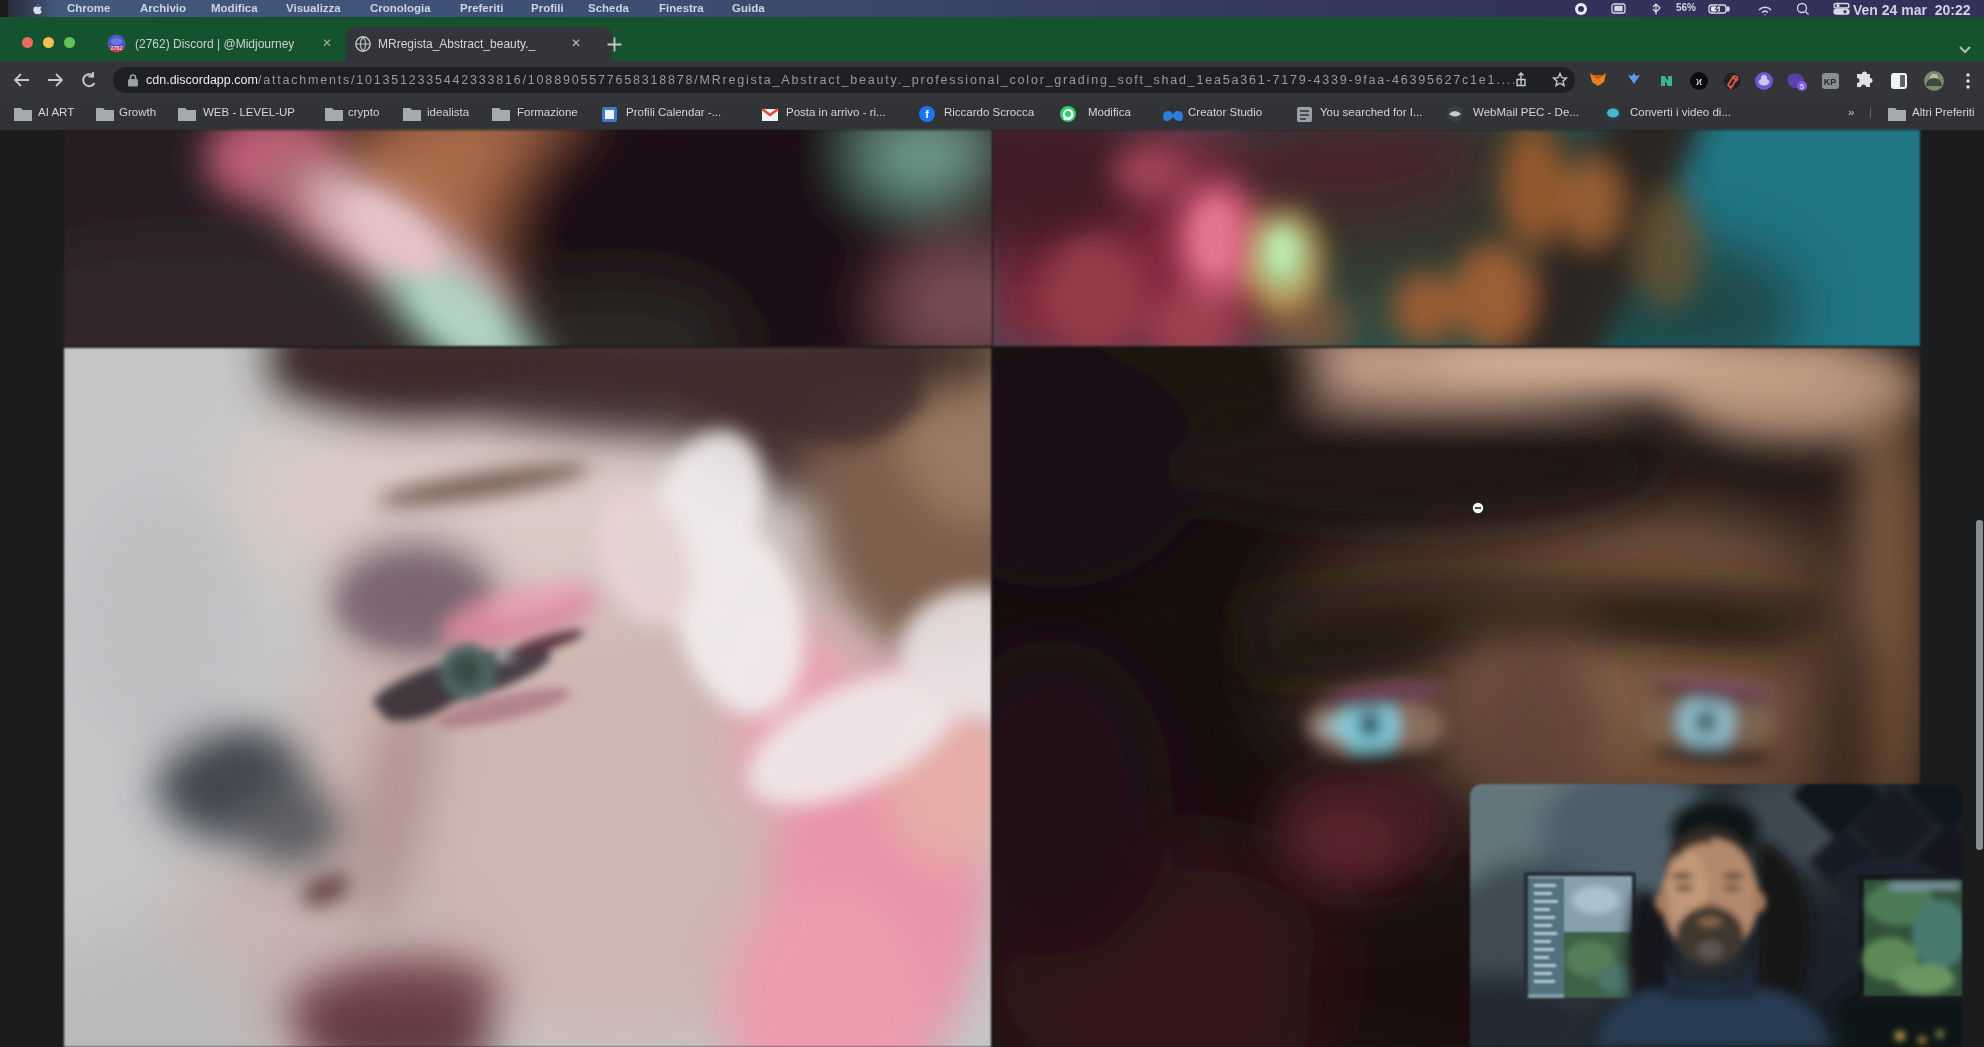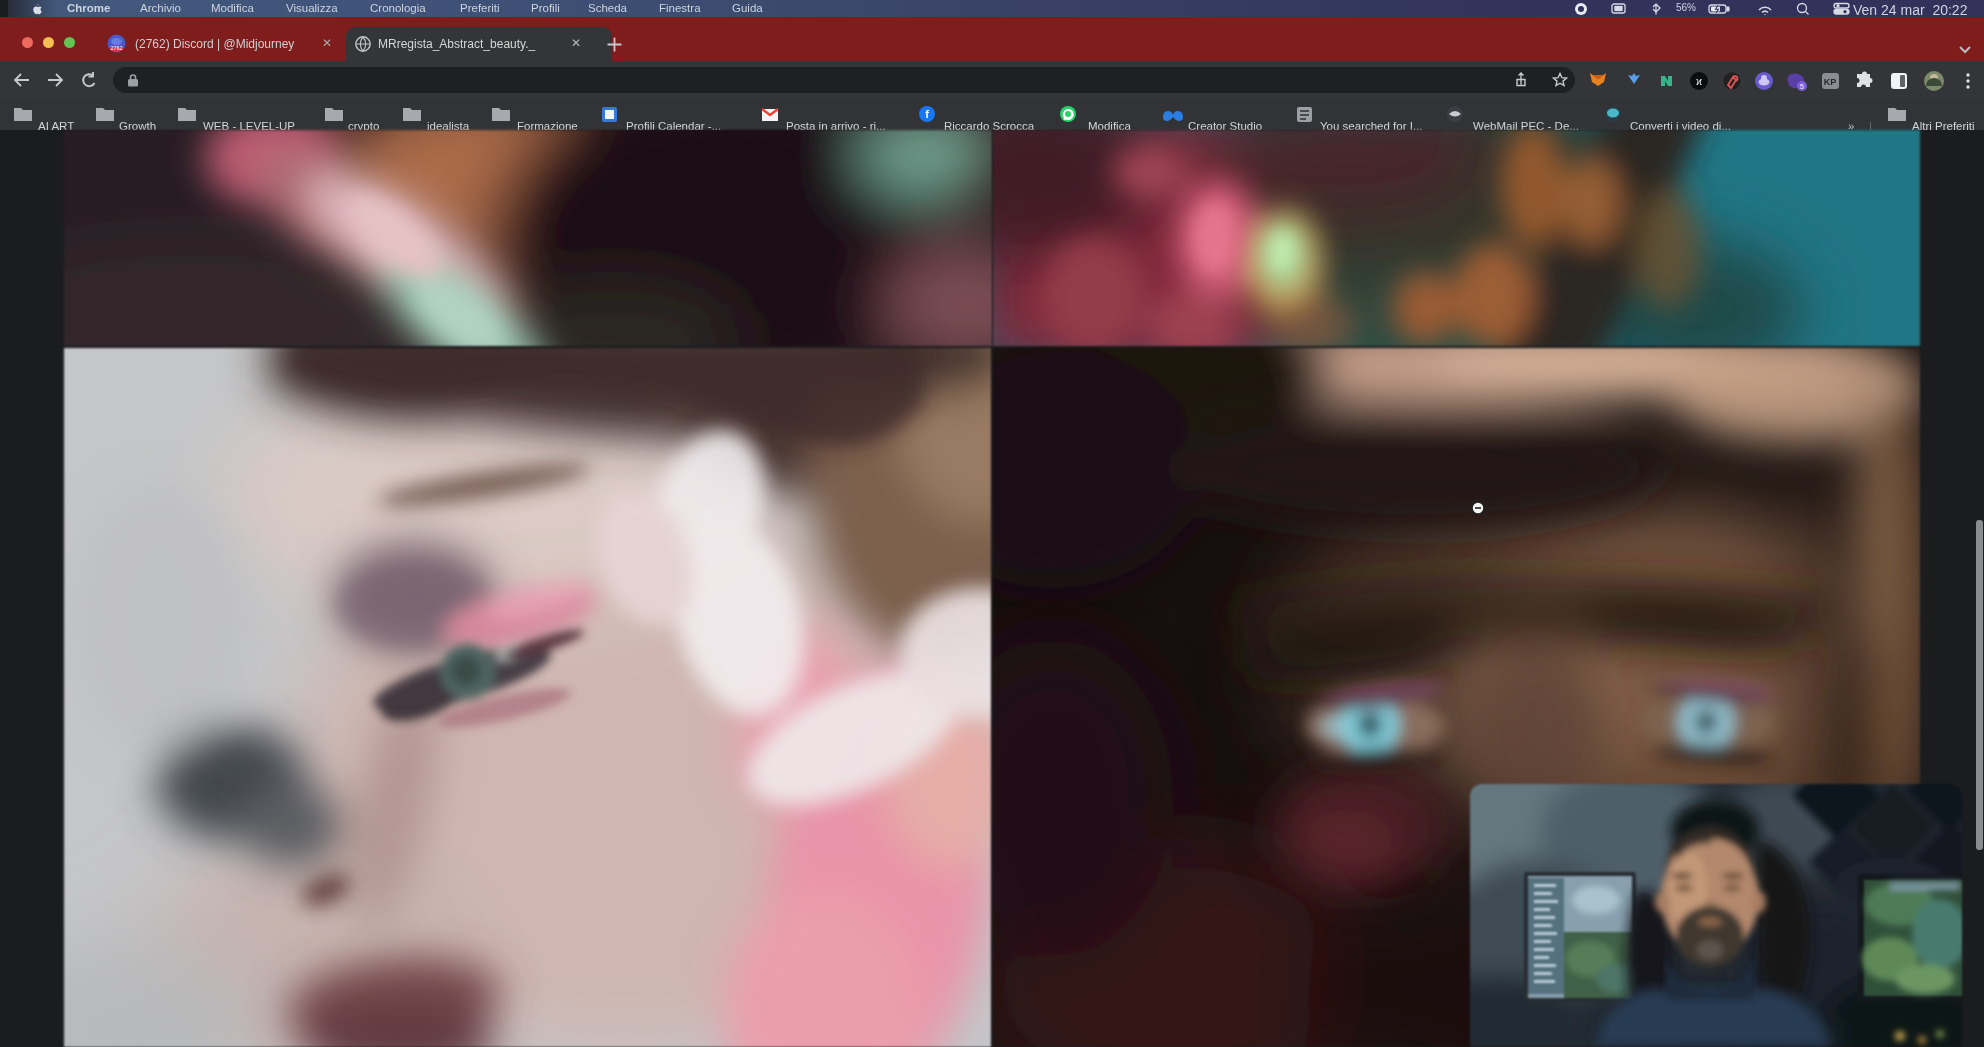--- a/index.html
+++ b/index.html
@@ -2,32 +2,32 @@
 <html><head>
 <meta charset="utf-8">
 <style>
   * { margin:0; padding:0; box-sizing:border-box; }
   html,body { width:1984px; height:1047px; overflow:hidden; background:#1b1c1e; font-family:"Liberation Sans", sans-serif; }
   .abs { position:absolute; }
   
   #menubar { position:absolute; left:8px; top:0; width:1984px; height:17px;
     background:linear-gradient(90deg,#272c3a 0%,#43597c 2.5%,#40537a 18%,#3c4a6e 38%,#363c60 60%,#32325a 78%,#333159 100%);
     color:#ccd4e0; font-size:11.5px; }
-  #menubar .item { position:absolute; top:2px; white-space:nowrap; }
+  #menubar .item { position:absolute; top:2px; white-space:nowrap;font-weight:bold; }
   
-  #tabbar { position:absolute; left:0; top:17px; width:1984px; height:44px; background:#7f1d1d; }
+  #tabbar { position:absolute; left:0; top:17px; width:1984px; height:44px; background:#14532d; }
   .light { position:absolute; top:20px; width:11px; height:11px; border-radius:50%; }
   #tab1 { position:absolute; left:100px; top:10px; width:245px; height:34px; color:#cfcfcf; font-size:12px; }
   #activetab { position:absolute; left:346px; top:10px; width:266px; height:34px; background:#333538; border-radius:9px 9px 0 0; color:#d6d6d6; font-size:12px; }
   
   #toolbar { position:absolute; left:0; top:61px; width:1984px; height:38px; background:#333538; }
   #urlpill { position:absolute; left:113px; top:6px; width:1462px; height:26px; background:#1e2023; border-radius:13px; }
   
   #bookmarks { position:absolute; left:0; top:99px; width:1984px; height:31px; background:#313337; color:#d3d5d7; font-size:11.5px; }
-  .bm { position:absolute; top:21px; white-space:nowrap; }
+  .bm { position:absolute; top:7px; white-space:nowrap; }
   
   #content { position:absolute; left:0; top:130px; width:1984px; height:917px; background:#1b1c1e; }
   .quad { position:absolute; overflow:hidden; filter:blur(1.2px) saturate(0.95); }
   #scrollthumb { position:absolute; left:1976px; top:520px; width:7px; height:330px; background:#8a8d90; border-radius:3px; }
   #webcam { position:absolute; left:1470px; top:784px; width:492px; height:263px; border-radius:12px 12px 0 0; overflow:hidden; filter:blur(0.8px) saturate(0.95); }
 </style>
 </head>
 <body>
 <div id="menubar">
   <svg class="abs" style="left:23px;top:3px" width="12" height="12" viewBox="0 0 12 12">
@@ -97,20 +97,21 @@
   <svg class="abs" style="left:12px;top:10px" width="90" height="18" viewBox="0 0 90 18" fill="none" stroke="#c7c9cb" stroke-width="1.8">
     <path d="M17,9 H3 M9,3 L3,9 L9,15"></path>
     <path d="M36,9 H50 M44,3 L50,9 L44,15"></path>
     <path d="M81,4.5 A6,6 0 1 0 82.5,12 M81,1 v4.5 h-4.5" stroke-width="1.9"></path>
   </svg>
   <div id="urlpill">
     <svg class="abs" style="left:14px;top:6px" width="12" height="14" viewBox="0 0 12 14">
         <rect x="1" y="6" width="10" height="7.5" rx="1.5" fill="#9aa0a6"></rect>
         <path d="M3.5,6 V4.5 a2.5,2.5 0 0 1 5,0 V6" fill="none" stroke="#9aa0a6" stroke-width="1.6"></path>
       </svg>
+    <div class="abs" style="left:33px;top:6px;font-size:12.5px;color:#e8eaed;white-space:nowrap">cdn.discordapp.com<span style="color:#999b9f;letter-spacing:1.8px">/attachments/1013512335442333816/1088905577658318878/MRregista_Abstract_beauty._professional_color_grading_soft_shad_1ea5a361-7179-4339-9faa-46395627c1e1....</span></div>
     <svg class="abs" style="left:1400px;top:5px" width="60" height="16" viewBox="0 0 60 16" fill="none" stroke="#c7c9cb" stroke-width="1.4">
       <path d="M3,7 h-0 M8,5.5 v7 a0,0 0 0 0 0,0 M4,7.5 h8 v6 h-8 z M8,1.5 v7 M5.5,3.5 l2.5,-2.5 2.5,2.5"></path>
       <path d="M47,1.5 l1.9,4.2 4.6,.4 -3.5,3 1,4.5 -4,-2.4 -4,2.4 1,-4.5 -3.5,-3 4.6,-.4 z"></path>
     </svg>
   </div>
   <svg class="abs" style="left:1586px;top:8px" width="398" height="24" viewBox="0 0 398 24">
     <path d="M4,4 l8,6 8,-6 -2,9 -6,4 -6,-4 z" fill="#e8821e"></path>
       <path d="M6,6 l6,4.5 6,-4.5" fill="#c55f18"></path>
     <path d="M42,6 l6,9 6,-9 -4,1 -2,-3 -2,3 z" fill="#5a9de8"></path>
     <path d="M75,17 V7 l4,0 3,5 V7 h4 v10 l-4,0 -3,-5 v5 z" fill="#3ab58a" stroke="none"></path>

